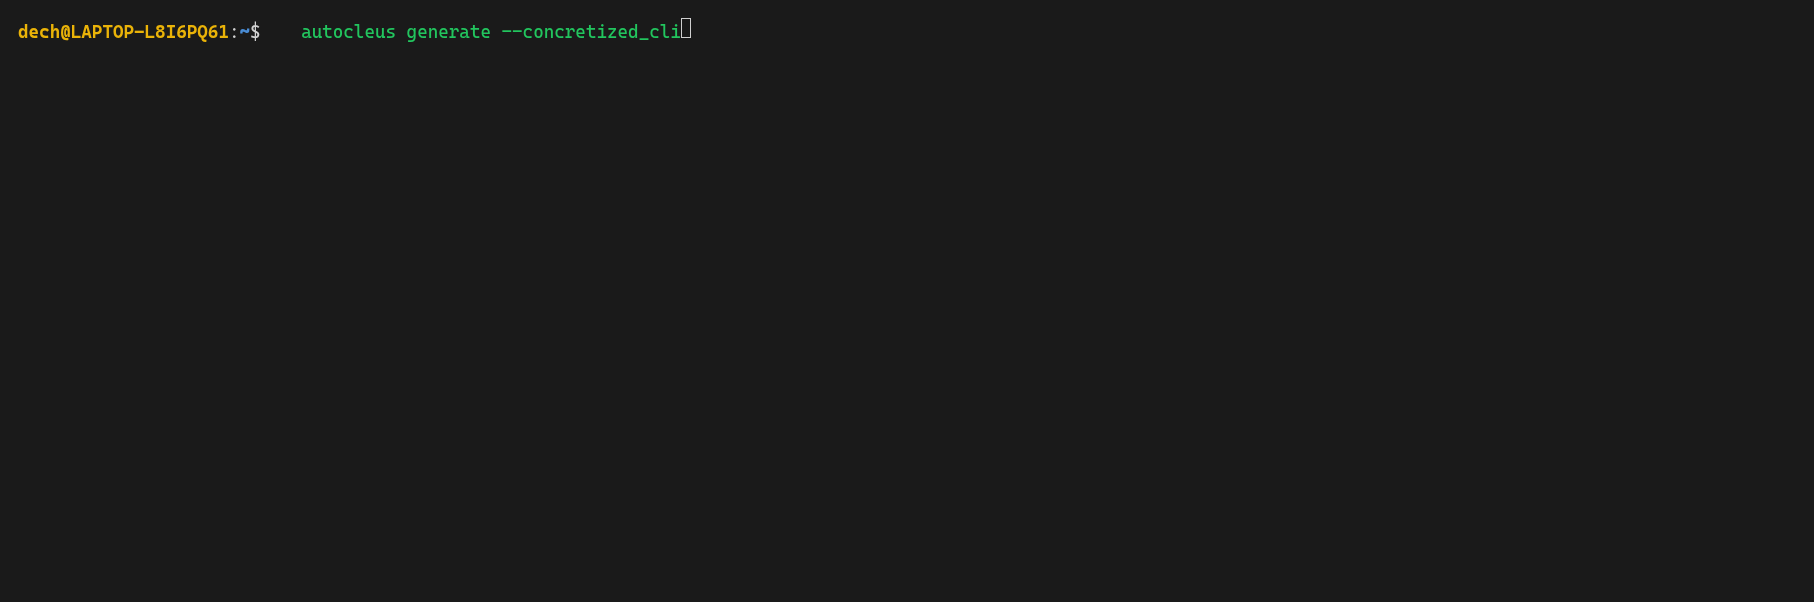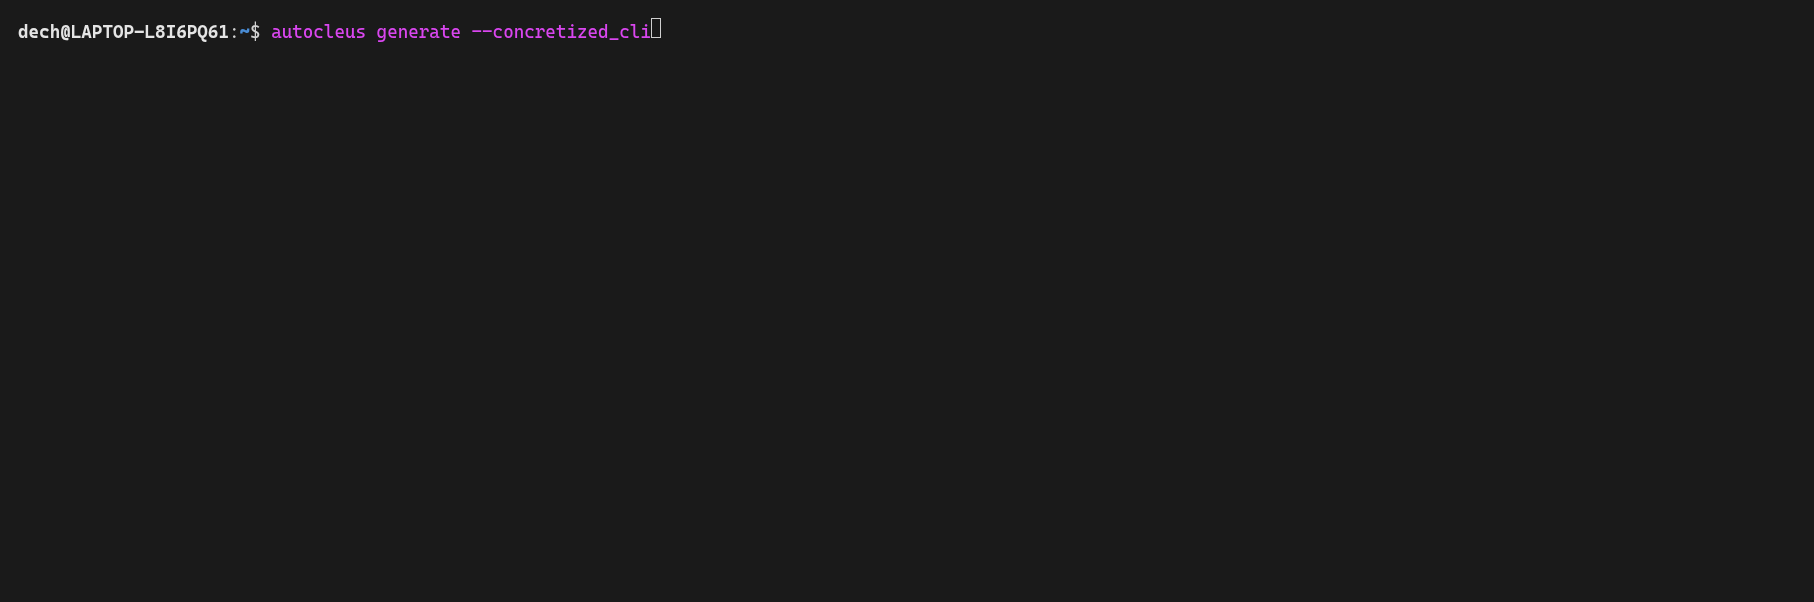--- a/index.html
+++ b/index.html
@@ -22,35 +22,36 @@
       padding: 18px 18px;
       position: relative;
     }
     .prompt-line {
       display: flex;
       align-items: baseline;
       white-space: pre;
       line-height: 1.3;
     }
     .user-host {
-      color: #e5e5e5;
+      color: #eab308;
       font-weight: bold;
     }
     .colon {
       color: #d0d0d0;
     }
     .path {
       color: #4a8dd6;
       font-weight: bold;
     }
     .dollar {
       color: #d0d0d0;
     }
     .command {
-      color: #d946ef;
+      color: #22c55e;
+      margin-left: 30px;
     }
     .cursor {
       display: inline-block;
       width: 10px;
       height: 20px;
       border: 1px solid #d0d0d0;
       vertical-align: text-bottom;
       margin-left: 0px;
     }
     .scrollbar {

